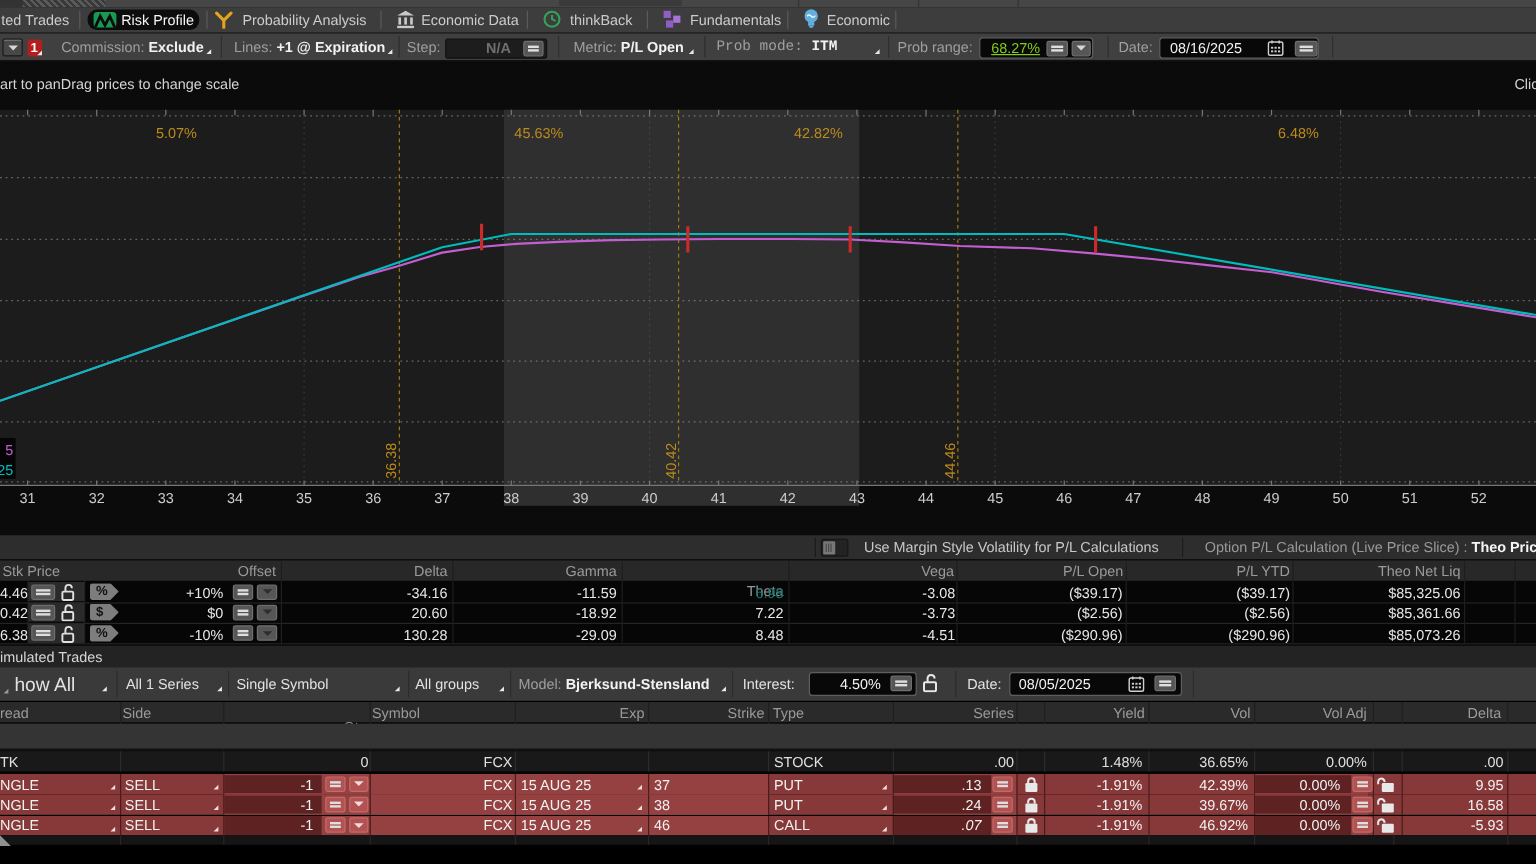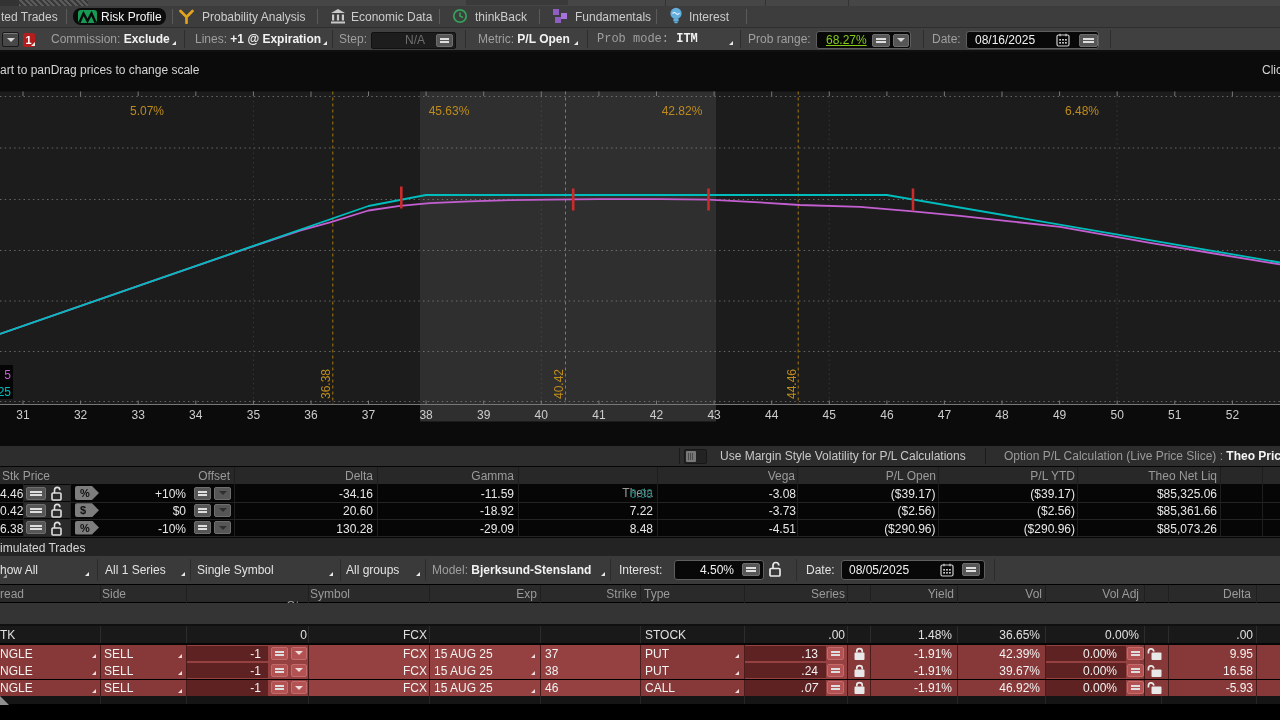--- a/index.html
+++ b/index.html
@@ -69,42 +69,42 @@
 </svg>
 <div class="txt" style="left:575px;top:9.5px;font-size:12px;color:#cccccc;">Fundamentals</div>
 <div class="sep" style="left:656px;top:9px;height:15px;"></div>
 
 <svg class="abs" style="left:669px;top:7px;" width="14" height="17" viewBox="0 0 14 17">
   <circle cx="7" cy="6.4" r="5.6" fill="#62aede"></circle>
   <rect x="4.4" y="11.4" width="5.2" height="3" fill="#62aede"></rect>
   <rect x="5.2" y="14.4" width="3.6" height="1.8" rx="0.9" fill="#62aede"></rect>
   <path d="M3.5 6.5 Q5.5 4.5 7 6.5 Q8.5 8.5 10.5 6" stroke="#eef5fb" stroke-width="1.2" fill="none"></path>
 </svg>
-<div class="txt" style="left:689px;top:9.5px;font-size:12px;color:#cccccc;">Interest</div>
+<div class="txt" style="left:689px;top:9.5px;font-size:12px;color:#cccccc;">Economic</div>
 <div class="sep" style="left:746px;top:9px;height:15px;"></div>
 
 <div class="abs" style="left:0;top:27px;width:1280px;height:1px;background:#2e2e2e;"></div>
 <div class="abs" style="left:0;top:28px;width:1280px;height:22px;background:#404040;"></div>
 <div class="abs" style="left:0;top:50px;width:1280px;height:2px;background:#101010;"></div>
 
 <div class="abs" style="left:2px;top:32px;width:17px;height:15px;background:#484848;border:1px solid #191919;border-radius:2px;box-shadow:inset 0 1px 0 #7a7a7a;"></div>
 <div class="abs" style="left:7px;top:38px;width:0;height:0;border-left:4px solid transparent;border-right:4px solid transparent;border-top:4px solid #d6d6d6;"></div>
 
 <div class="abs" style="left:23px;top:32.5px;width:12px;height:14px;background:#b21d1d;border-radius:2px;"></div>
 <div class="txt" style="left:25.5px;top:34px;font-size:11px;font-weight:bold;color:#fff;">1</div>
 <div class="cad" style="left:31px;top:42px;"></div>
 <div class="txt lbl" style="left:51px;top:32px;font-size:12px;">Commission: <span class="val">Exclude</span></div>
 <div class="cad" style="left:172px;top:41px;"></div>
 <div class="sep" style="left:184px;top:30px;height:18px;background:#2e2e2e;"></div>
 <div class="txt lbl" style="left:195px;top:32px;font-size:12px;">Lines: <span class="val">+1 @ Expiration</span></div>
 <div class="cad" style="left:323px;top:41px;"></div>
 <div class="sep" style="left:332px;top:30px;height:18px;background:#2e2e2e;"></div>
 <div class="txt lbl" style="left:339px;top:32px;font-size:12px;">Step:</div>
 <div class="abs" style="left:371px;top:31.5px;width:85px;height:17px;background:#1d1d1d;border:1px solid #111;border-radius:2px;"></div>
-<div class="txt" style="left:405px;top:33px;font-size:12px;color:#6f6f6f;">N/A</div>
+<div class="txt" style="left:405px;top:33px;font-size:12px;color:#6f6f6f;font-weight:bold;">N/A</div>
 <div class="spin" style="left:436px;top:33.5px;width:17px;height:13px;">
       <i></i>
       <b></b>
     </div>
 <div class="sep" style="left:465px;top:30px;height:18px;background:#2e2e2e;"></div>
 <div class="txt lbl" style="left:478px;top:32px;font-size:12px;">Metric: <span class="val">P/L Open</span></div>
 <div class="cad" style="left:574px;top:41px;"></div>
 <div class="sep" style="left:587px;top:30px;height:18px;background:#2e2e2e;"></div>
 <div class="txt lbl" style="left:597px;top:32px;font-size:12px;font-family:Liberation Mono, monospace;">Prob mode: <span class="val">ITM</span></div>
 <div class="cad" style="left:729px;top:41px;"></div>
@@ -406,21 +406,21 @@
   <div class="abs" style="left:1220px;top:21px;width:1px;height:69px;background:#1e1e1e;"></div>
   <div class="abs" style="left:1262px;top:21px;width:1px;height:69px;background:#1e1e1e;"></div>
 </div>
 
 <div class="abs" id="simtrades" style="left:0;top:538px;width:1280px;height:182px;background:#000;">
 
   <div class="abs" style="left:0;top:0;width:1280px;height:18px;background:#232323;"></div>
   <div class="txt" style="left:0;top:2.5px;font-size:12px;color:#d6d6d6;">imulated Trades</div>
 
   <div class="abs" style="left:0;top:18px;width:1280px;height:28px;background:#3a3a3a;"></div>
-  <div class="txt" style="left:0;top:25px;font-size:12px;color:#e2e2e2;text-align:center;">how All</div>
+  <div class="txt" style="left:12px;top:25px;font-size:16px;color:#e2e2e2;text-align:center;">how All</div>
   <div class="cad" style="left:85px;top:34px;"></div>
   <div class="sep" style="left:97px;top:21px;height:22px;background:#2c2c2c;"></div>
   <div class="txt" style="left:105px;top:25px;font-size:12px;color:#e2e2e2;">All 1 Series</div>
   <div class="cad" style="left:181px;top:34px;"></div>
   <div class="sep" style="left:190px;top:21px;height:22px;background:#2c2c2c;"></div>
   <div class="txt" style="left:197px;top:25px;font-size:12px;color:#e2e2e2;">Single Symbol</div>
   <div class="cad" style="left:329px;top:34px;"></div>
   <div class="sep" style="left:340px;top:21px;height:22px;background:#2c2c2c;"></div>
   <div class="txt" style="left:346px;top:25px;font-size:12px;color:#e2e2e2;">All groups</div>
   <div class="cad" style="left:416px;top:34px;"></div>

